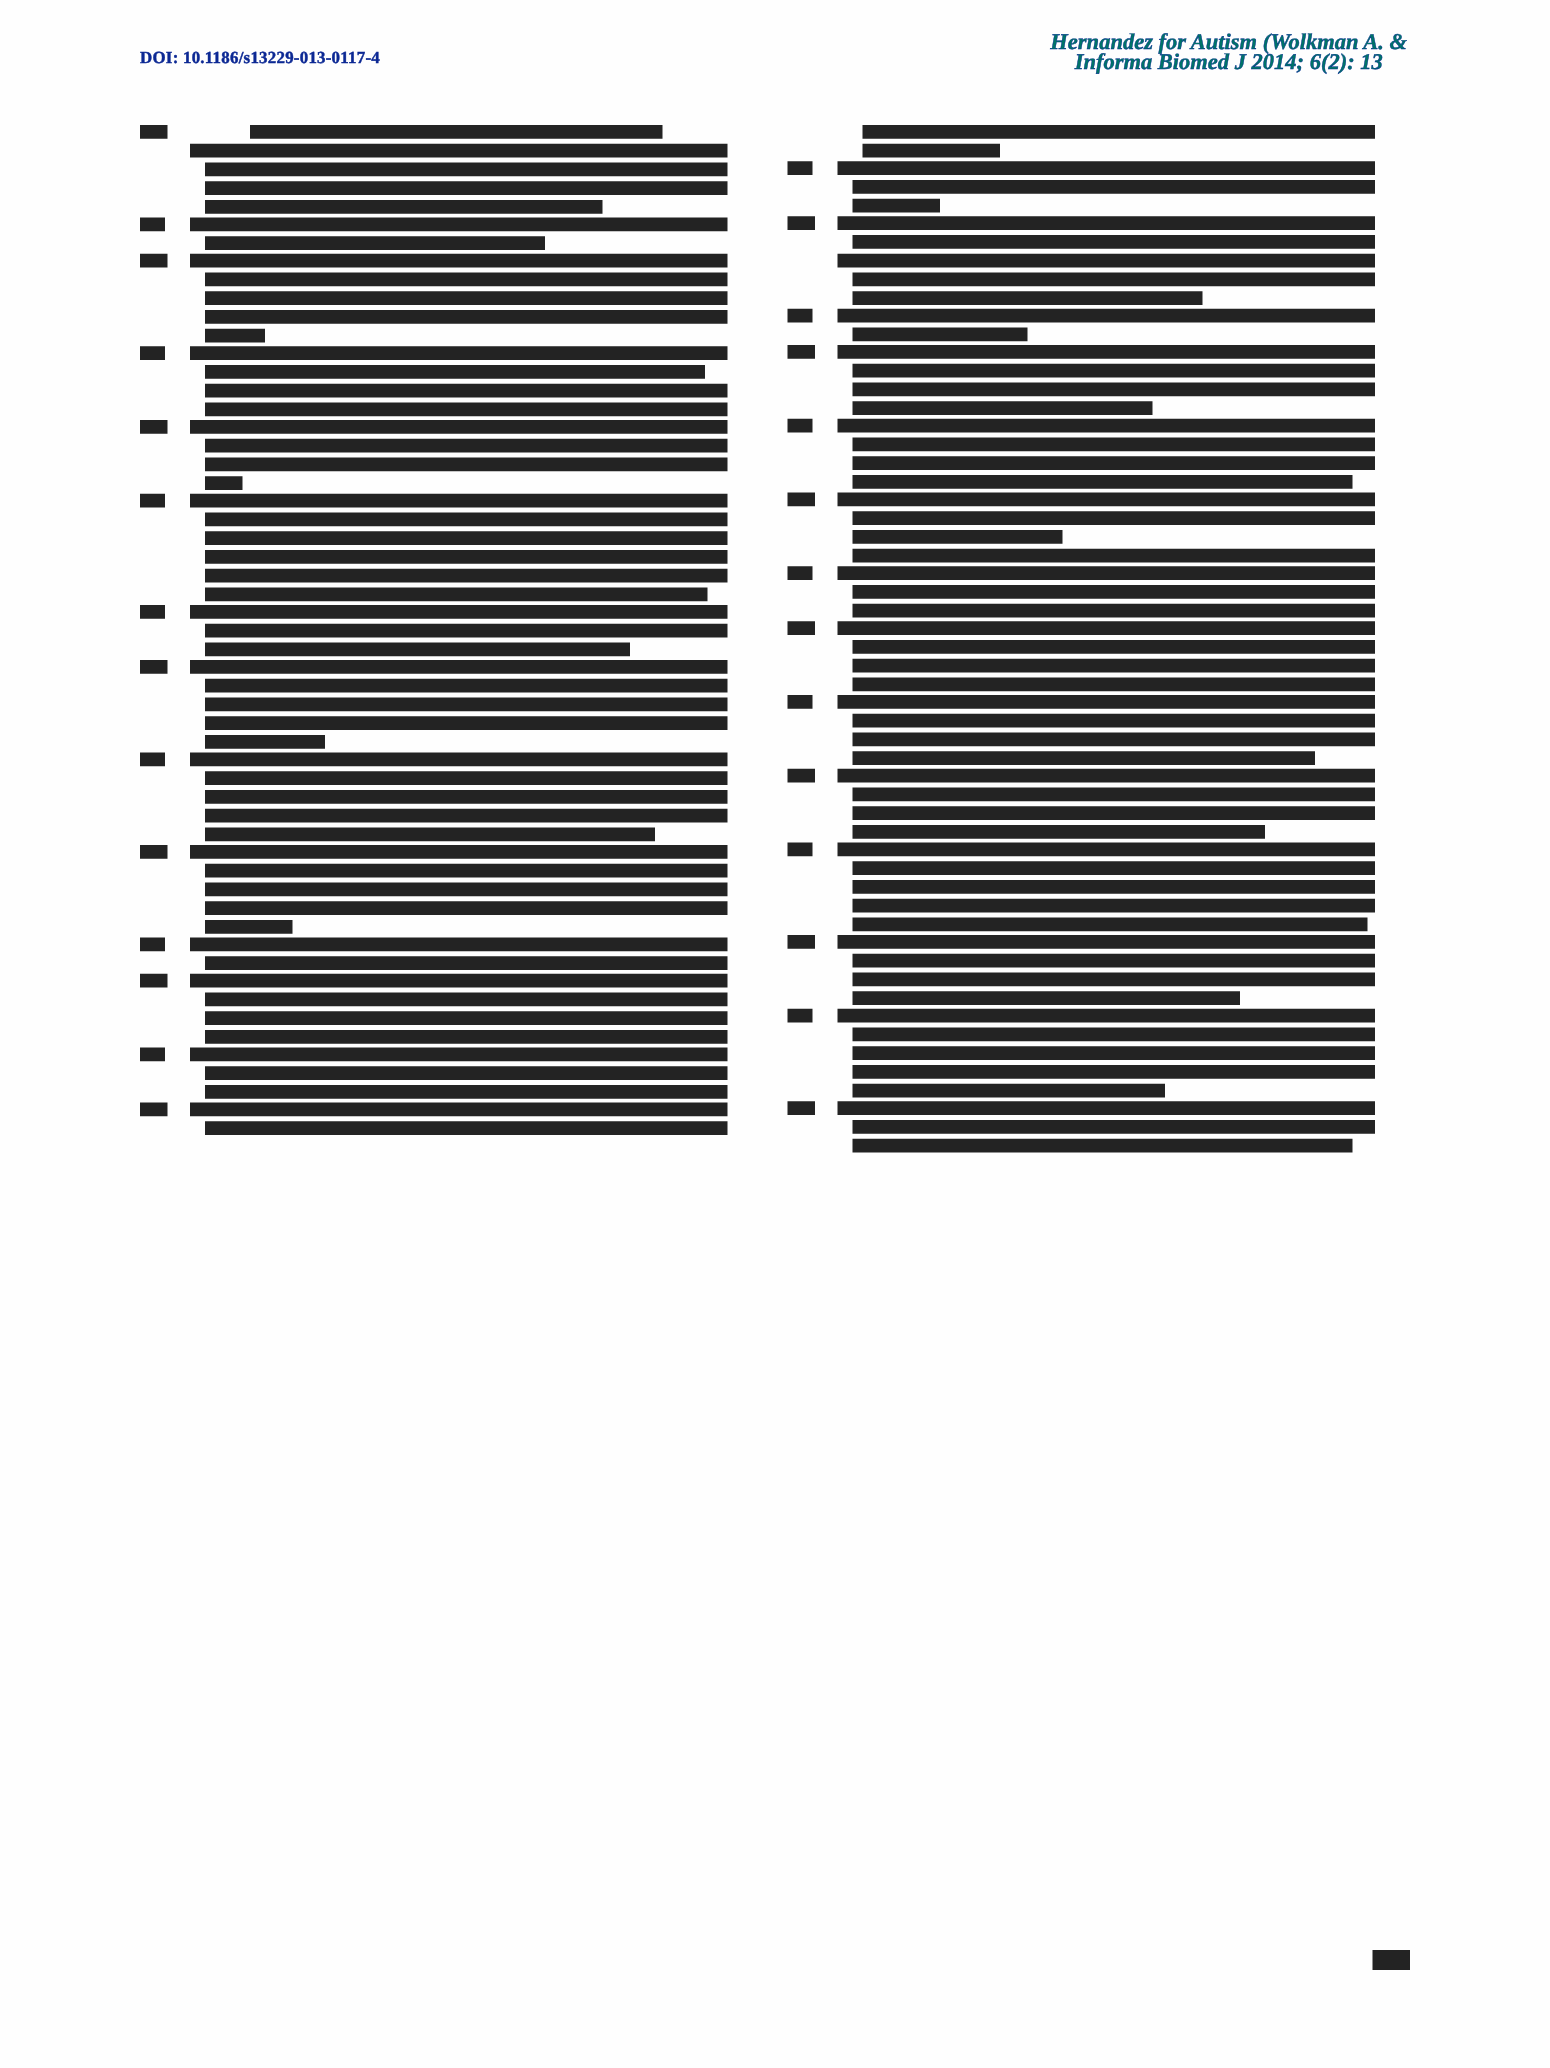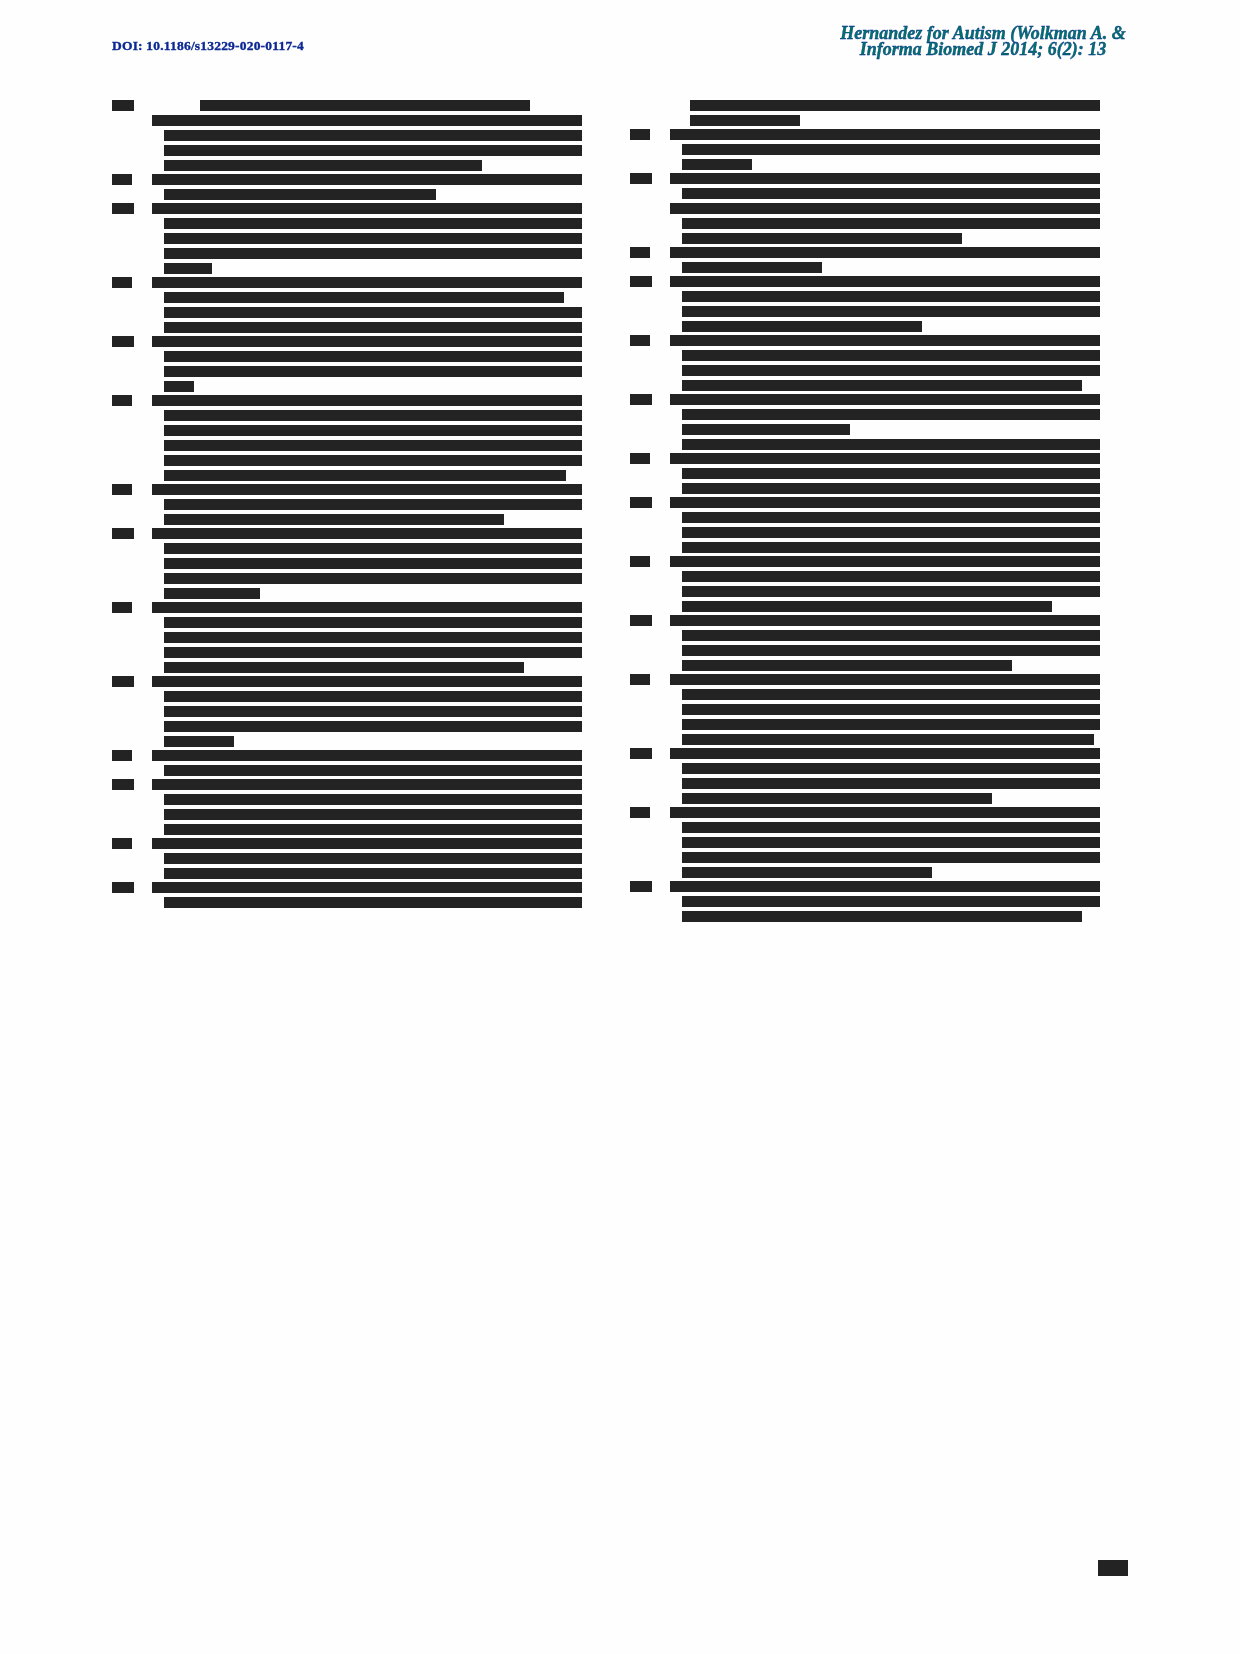--- a/index.html
+++ b/index.html
@@ -110,21 +110,21 @@
     width: 30px;
     background: #232323;
   }
 </style>
 </head>
 <body>
 
 <div class="page">
 
   <div class="running-head">
-    <div class="head-left">DOI: 10.1186/s13229-020-0117-4</div>
+    <div class="head-left">DOI: 10.1186/s13229-013-0117-4</div>
     <div class="head-right">
       <span>Hernandez for Autism (Wolkman A. &amp;</span>
       <span>Informa Biomed J  2014; 6(2): 13</span>
     </div>
   </div>
 
   <div class="columns">
     <div class="col col-left" id="col-left">
         <div class="ref">
           <div class="ref-num" style="width: 22px;"></div>

